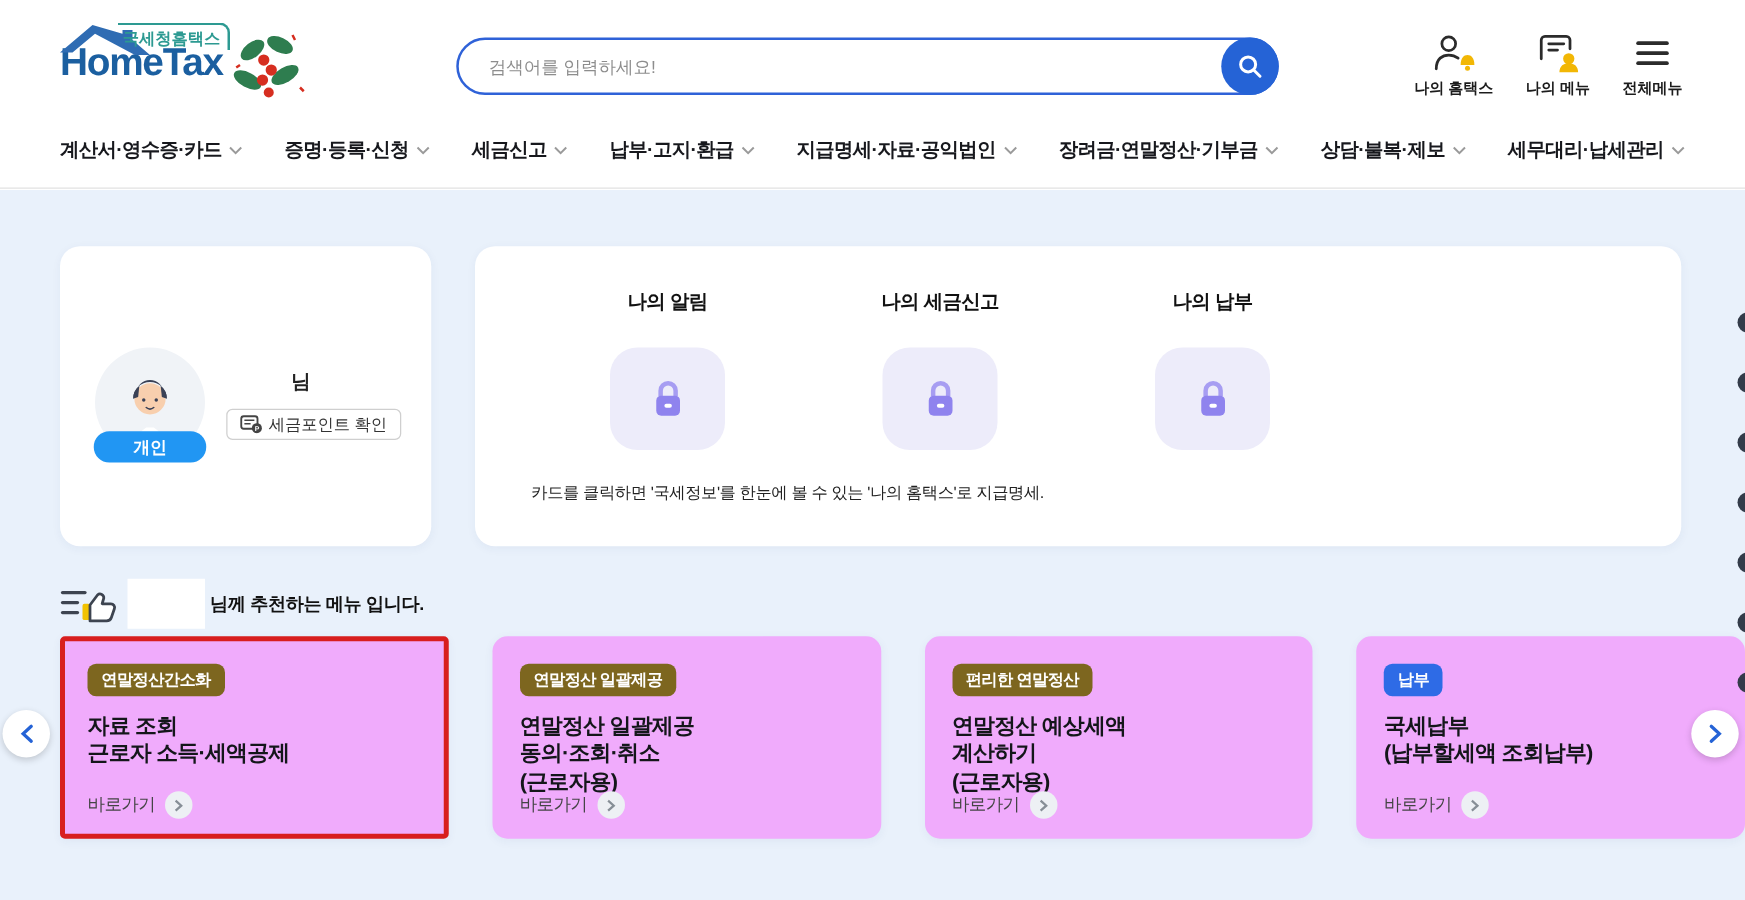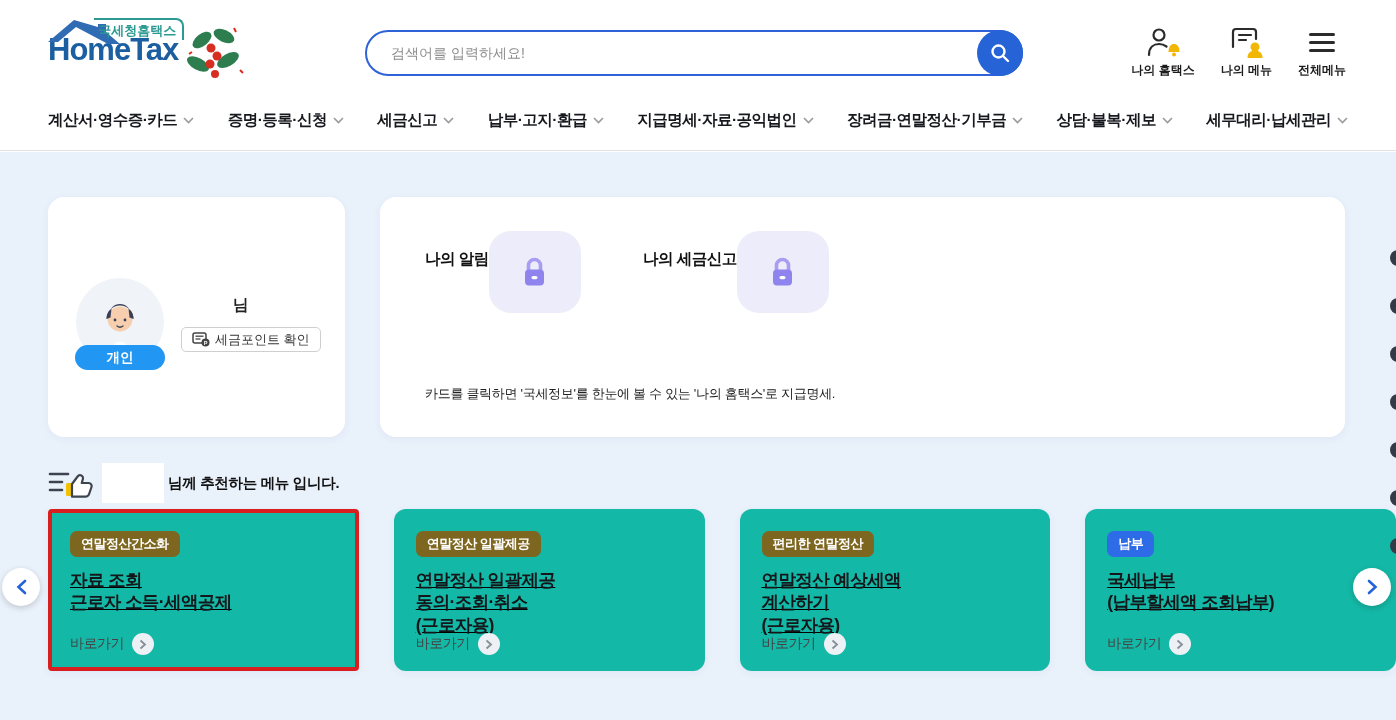--- a/index.html
+++ b/index.html
@@ -46,32 +46,32 @@
   .profile-card { position:relative; width:297px; height:240px; }
   .avatar-wrap { position:absolute; left:27px; top:80px; width:90px; }
   .badge-personal { position:absolute; left:0; top:68px; width:90px; height:25px; background:#2196f3; color:#fff;
     font-size:13.5px; font-weight:bold; border-radius:14px; display:flex; align-items:center; justify-content:center; cursor:pointer; }
   .profile-name { position:absolute; left:185px; top:98px; font-size:15.5px; font-weight:bold; color:#222; }
   .taxpoint-btn { position:absolute; left:133px; top:130px; height:25px; background:#fff; border:1px solid #cfcfcf;
     border-radius:5px; display:flex; align-items:center; gap:5px; padding:0 10px; font-size:13px; color:#333; cursor:pointer; }
 
   .myhome-card { position:relative; width:965px; height:240px; padding:34px 45px 0 45px; }
   .mh-cols { display:flex; }
-  .mh-col { width:218px; display:flex; flex-direction:row; align-items:center; cursor:pointer; }
+  .mh-col { width:218px; display:flex; flex-direction:column; align-items:center; cursor:pointer; }
   .mh-label { font-size:15.5px; font-weight:bold; color:#111; margin-bottom:26px; letter-spacing:-0.5px; }
   .mh-tile { width:92px; height:82px; background:#edecfa; border-radius:22px; display:flex; align-items:center; justify-content:center; }
   .mh-caption { position:absolute; left:45px; top:188px; font-size:13px; color:#222; letter-spacing:-0.3px; }
 
   .rec-heading { display:flex; align-items:center; margin-top:24px; height:44px; }
   .rec-mask { width:62px; height:40px; background:#fff; margin-left:6px; }
   .rec-text { font-size:14.5px; font-weight:bold; color:#111; margin-left:4px; letter-spacing:-0.3px; }
 
   .rec-row { display:flex; gap:35px; margin-top:4px; }
-  .rec-card { position:relative; width:336px; height:162px; background:#14b8a6; border-radius:12px;
-    box-shadow:0 2px 8px rgba(30,60,110,0.05); padding:22px; cursor:pointer;text-decoration:underline; }
+  .rec-card { position:relative; width:336px; height:162px; background:#f0abfc; border-radius:12px;
+    box-shadow:0 2px 8px rgba(30,60,110,0.05); padding:22px; cursor:pointer; }
   .rec-card.highlight { border:4px solid #d81e1e; border-radius:4px; padding:18px 18px; }
   .rec-badge { display:inline-block; padding:4px 11px; border-radius:7px; color:#fff; font-size:13px; font-weight:bold; letter-spacing:-0.5px; }
   .rec-badge.olive { background:#7d661f; }
   .rec-badge.blue { background:#2e6be6; }
   .rec-title { margin-top:12px; font-size:17.5px; font-weight:bold; color:#14161a; line-height:1.28; letter-spacing:-0.6px; }
   .rec-link { position:absolute; left:22px; bottom:16px; display:flex; align-items:center; gap:8px; }
   .rec-card.highlight .rec-link { left:18px; bottom:12px; }
   .rec-link .lk { font-size:14px; color:#444; letter-spacing:-0.5px; }
   .lk-circle { width:22px; height:22px; border-radius:50%; background:#edf0f4; display:flex; align-items:center; justify-content:center; }
 
@@ -258,20 +258,30 @@
           <div class="mh-col">
             <div class="mh-label">나의 세금신고</div>
             <div class="mh-tile">
               <svg width="27" height="31" viewBox="0 0 27 31">
                 <path d="M7.5 13 v-4.5 a6 6 0 0 1 12 0 v4.5" fill="none" stroke="#a79df2" stroke-width="3.6"></path>
                 <rect x="4" y="12.5" width="19" height="16" rx="4" fill="#8f83ee"></rect>
                 <rect x="10.5" y="19" width="6" height="3.2" rx="1.6" fill="#fff"></rect>
               </svg>
             </div>
           </div>
+          <div class="mh-col">
+            <div class="mh-label">나의 납부</div>
+            <div class="mh-tile">
+              <svg width="27" height="31" viewBox="0 0 27 31">
+                <path d="M7.5 13 v-4.5 a6 6 0 0 1 12 0 v4.5" fill="none" stroke="#a79df2" stroke-width="3.6"></path>
+                <rect x="4" y="12.5" width="19" height="16" rx="4" fill="#8f83ee"></rect>
+                <rect x="10.5" y="19" width="6" height="3.2" rx="1.6" fill="#fff"></rect>
+              </svg>
+            </div>
+          </div>
         </div>
         <div class="mh-caption">카드를 클릭하면 '국세정보'를 한눈에 볼 수 있는 '나의 홈택스'로 지급명세.</div>
       </div>
     </div>
 
     <div class="rec-heading">
       <svg width="48" height="32" viewBox="0 0 48 32">
         <line x1="2" y1="7" x2="20" y2="7" stroke="#3d4450" stroke-width="2.6" stroke-linecap="round"></line>
         <line x1="2" y1="15" x2="14" y2="15" stroke="#3d4450" stroke-width="2.6" stroke-linecap="round"></line>
         <line x1="2" y1="23" x2="14" y2="23" stroke="#3d4450" stroke-width="2.6" stroke-linecap="round"></line>

